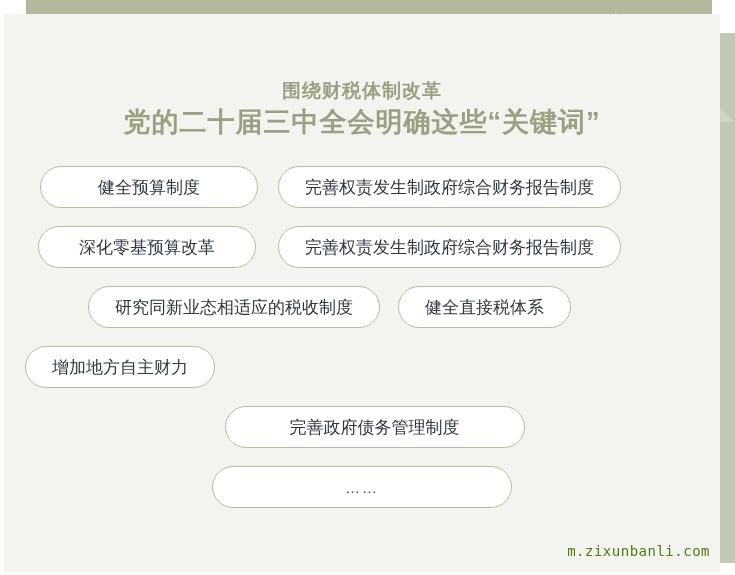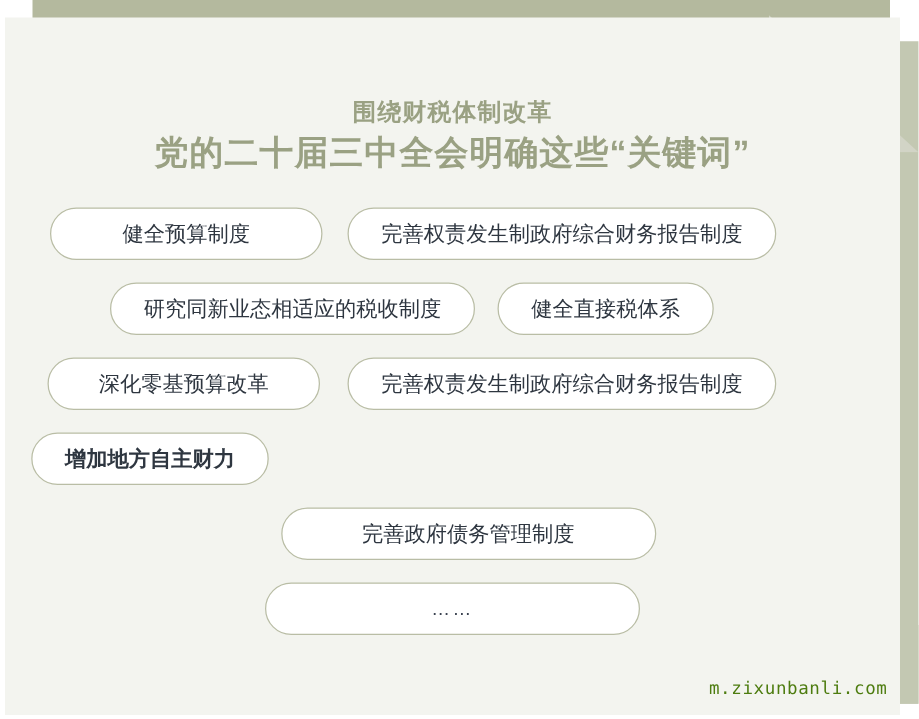--- a/index.html
+++ b/index.html
@@ -96,21 +96,21 @@
     width: 716px;
   }
   .row {
     display: flex;
     align-items: center;
     margin-bottom: 18px;
   }
   .row-1 { justify-content: flex-start; padding-left: 36px; gap: 20px; }
   .row-2 { justify-content: flex-start; padding-left: 34px; gap: 22px; }
   .row-3 { justify-content: flex-start; padding-left: 84px; gap: 18px; }
-  .row-4 { justify-content: flex-start; padding-left: 21px; gap: 5px; font-weight: bold; }
+  .row-4 { justify-content: flex-start; padding-left: 21px; gap: 5px; }
   .row-5 { justify-content: center; margin-left: 25px; }
   .row-6 { justify-content: center; }
 
   .pill {
     box-sizing: border-box;
     height: 42px;
     border: 1px solid #b9bda5;
     border-radius: 21px;
     background: #ffffff;
     color: #2e3640;
@@ -158,28 +158,28 @@
       <div class="title-line2">党的二十届三中全会明确这些“关键词”</div>
     </div>
 
     <div class="rows">
 
       <div class="row row-1">
         <div class="pill w-narrow">健全预算制度</div>
         <div class="pill">完善权责发生制政府综合财务报告制度</div>
       </div>
 
+      <div class="row row-2">
+        <div class="pill w-narrow">深化零基预算改革</div>
+        <div class="pill">完善权责发生制政府综合财务报告制度</div>
+      </div>
+
       <div class="row row-3">
         <div class="pill">研究同新业态相适应的税收制度</div>
         <div class="pill">健全直接税体系</div>
-      </div>
-
-      <div class="row row-2">
-        <div class="pill w-narrow">深化零基预算改革</div>
-        <div class="pill">完善权责发生制政府综合财务报告制度</div>
       </div>
 
       <div class="row row-4">
         <div class="pill">增加地方自主财力</div>
       </div>
 
       <div class="row row-5">
         <div class="pill w-mid">完善政府债务管理制度</div>
       </div>
 

